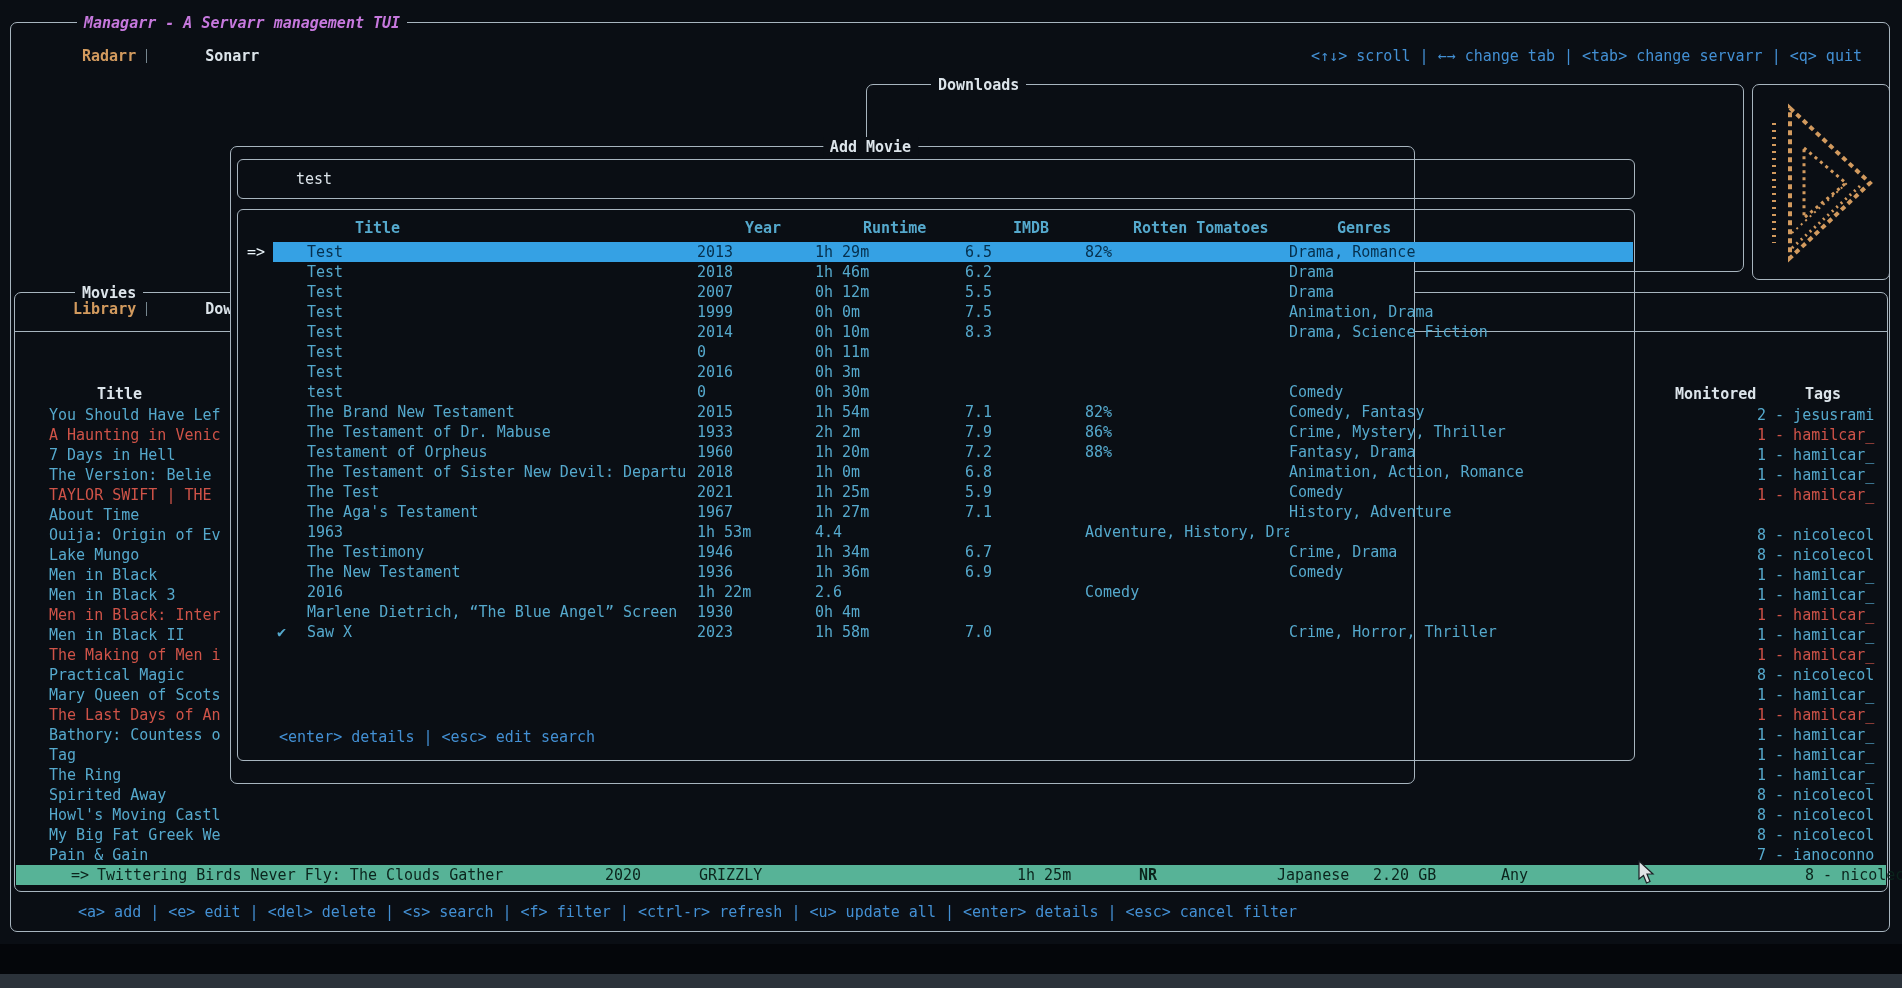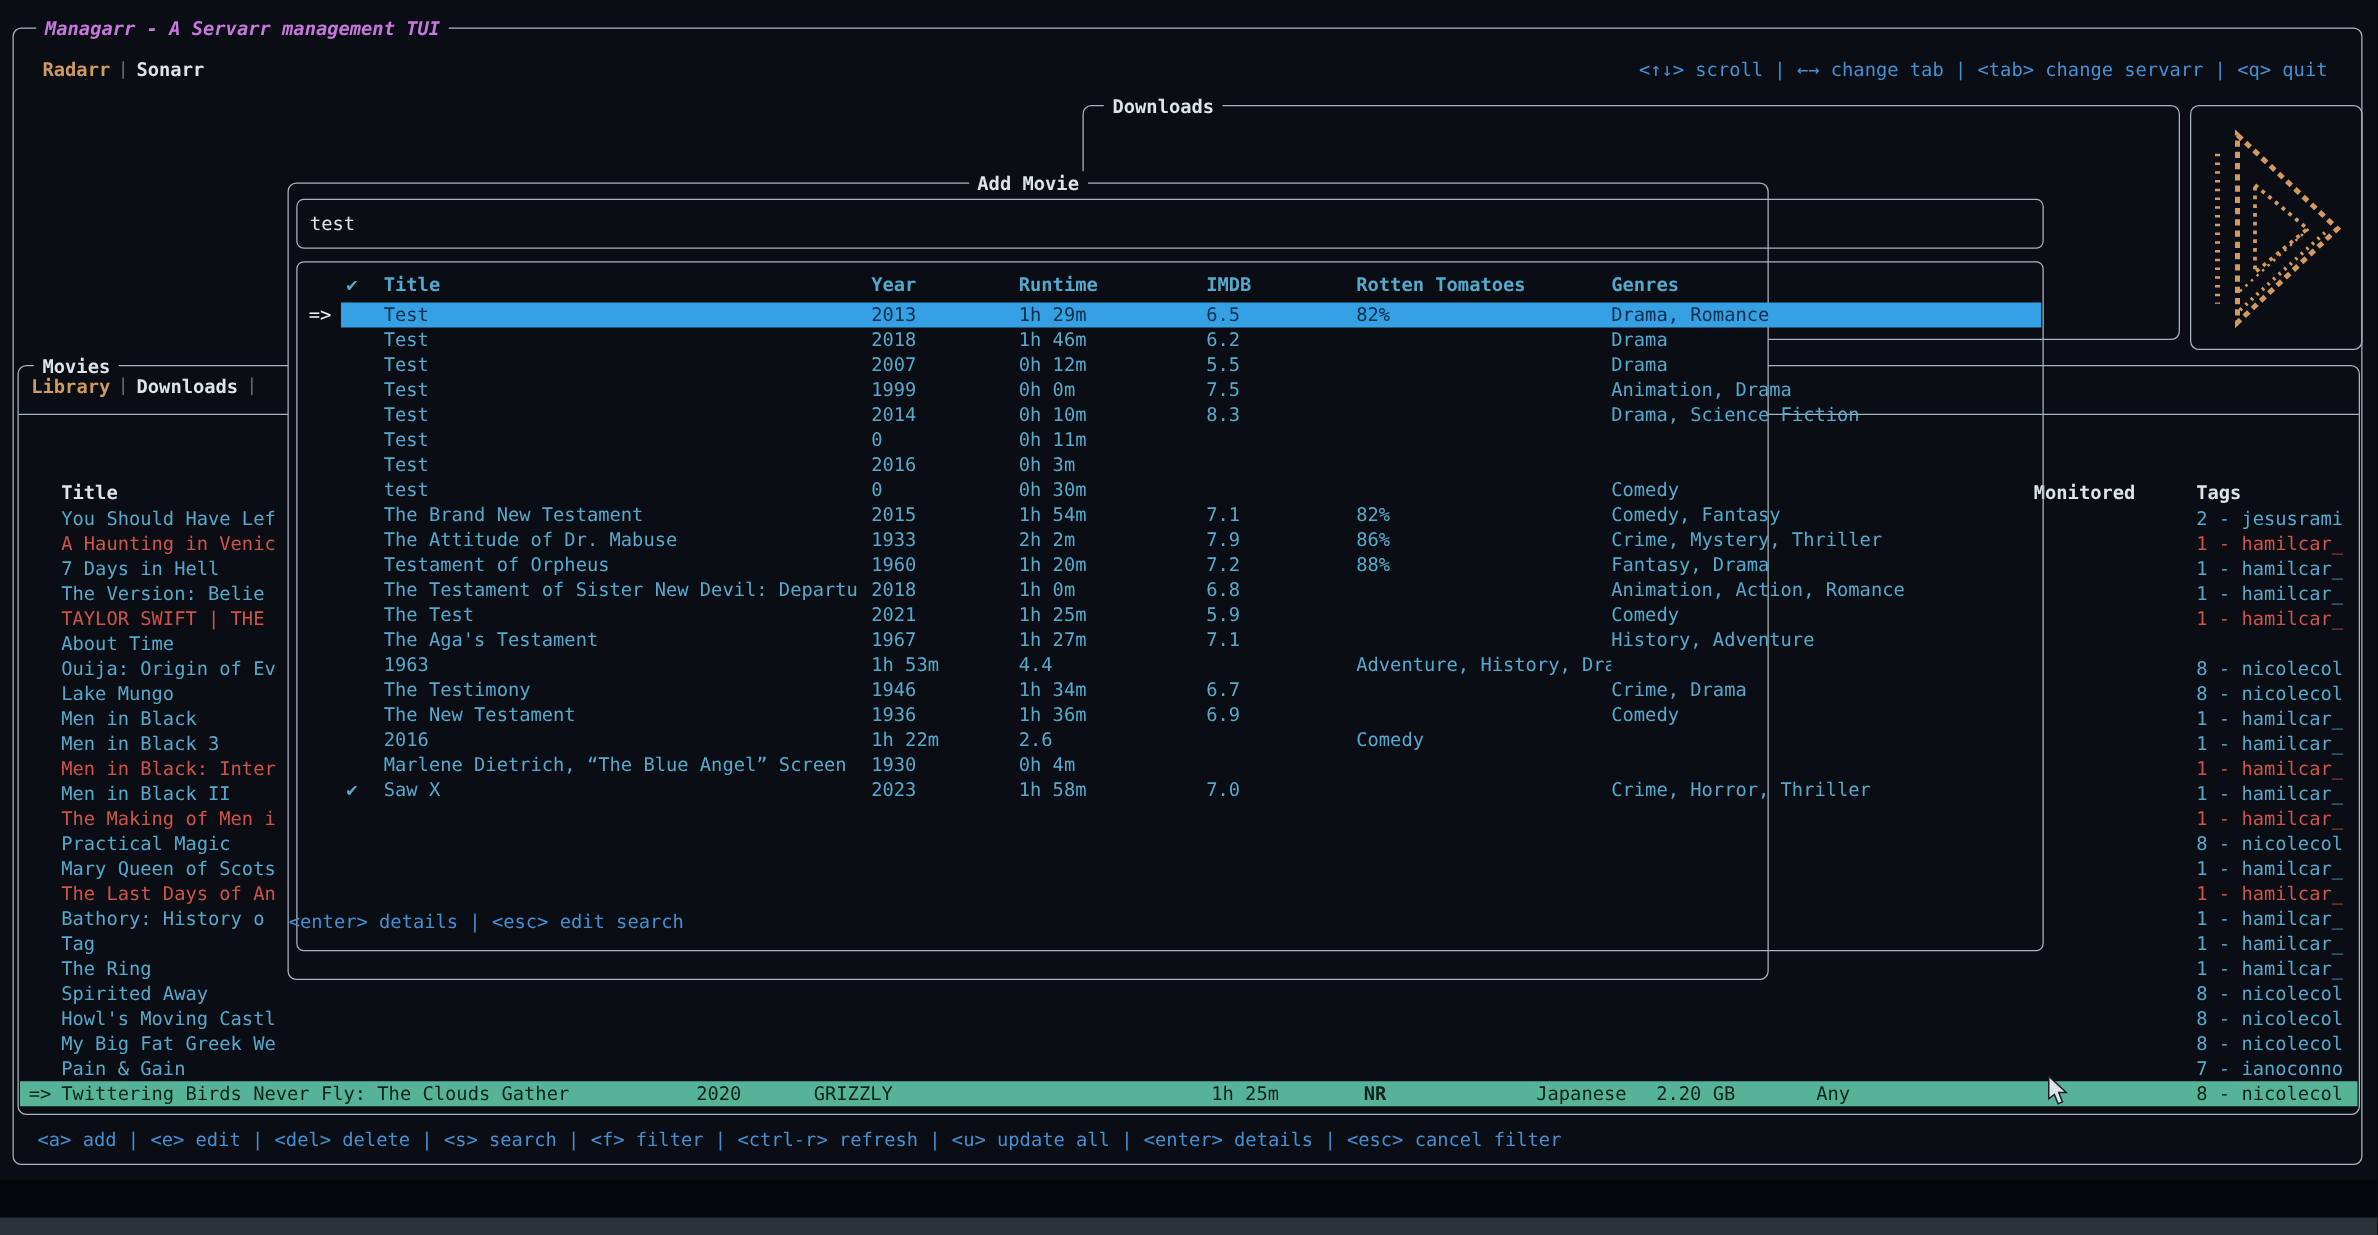--- a/index.html
+++ b/index.html
@@ -13,21 +13,21 @@
     --red:#cf5348;
     --selbg:#35a1e4;
     --seltext:#06304d;
     --teal:#57b397;
     --tealtext:#0b241c;
   }
   *{box-sizing:border-box;}
   body{margin:0;background:#05070b;}
   .screen{position:relative;width:1902px;height:988px;background:var(--bg);
     font-family:"DejaVu Sans Mono","Liberation Mono",monospace;font-size:15px;color:var(--white);overflow:hidden;}
-  [data-bind]{white-space:pre;}
+  [data-bind]{white-space:pre;margin-left:48px;}
   .box{position:absolute;border:1px solid var(--border);border-radius:7px;}
   .box-title{position:absolute;top:-10px;background:var(--bg);padding:0 7px;font-weight:bold;color:var(--white);line-height:20px;white-space:pre;}
 
   .app-frame{left:10px;top:22px;width:1880px;height:910px;z-index:0;}
   .app-title{left:18px;color:var(--magenta);font-style:italic;}
 
   .servarr-tabs{position:absolute;left:34px;top:46px;height:20px;line-height:20px;z-index:1;}
   .tab-radarr{color:var(--orange);font-weight:bold;cursor:default;}
   .tab-sonarr{color:var(--white);font-weight:bold;cursor:default;}
   .vsep{display:inline-block;width:1px;height:14px;background:#76868f;margin:0 10px;vertical-align:-2px;}
@@ -188,21 +188,21 @@
         </div>
         <div class="mv-row">
           <span class="mv-title">Mary Queen of Scots</span>
           <span class="mv-tag">1 - hamilcar_</span>
         </div>
         <div class="mv-row">
           <span class="mv-title red">The Last Days of An</span>
           <span class="mv-tag red">1 - hamilcar_</span>
         </div>
         <div class="mv-row">
-          <span class="mv-title">Bathory: History o</span>
+          <span class="mv-title">Bathory: Countess o</span>
           <span class="mv-tag">1 - hamilcar_</span>
         </div>
         <div class="mv-row">
           <span class="mv-title">Tag</span>
           <span class="mv-tag">1 - hamilcar_</span>
         </div>
         <div class="mv-row">
           <span class="mv-title">The Ring</span>
           <span class="mv-tag">1 - hamilcar_</span>
         </div>
@@ -340,21 +340,21 @@
             <span class="c-title">The Brand New Testament</span>
             <span class="c-year">2015</span>
             <span class="c-runtime">1h 54m</span>
             <span class="c-imdb">7.1</span>
             <span class="c-rt">82%</span>
             <span class="c-genres">Comedy, Fantasy</span>
           </div>
           <div class="am-row">
             <span class="c-marker"></span>
             <span class="c-check"></span>
-            <span class="c-title">The Attitude of Dr. Mabuse</span>
+            <span class="c-title">The Testament of Dr. Mabuse</span>
             <span class="c-year">1933</span>
             <span class="c-runtime">2h 2m</span>
             <span class="c-imdb">7.9</span>
             <span class="c-rt">86%</span>
             <span class="c-genres">Crime, Mystery, Thriller</span>
           </div>
           <div class="am-row">
             <span class="c-marker"></span>
             <span class="c-check"></span>
             <span class="c-title">Testament of Orpheus</span>

